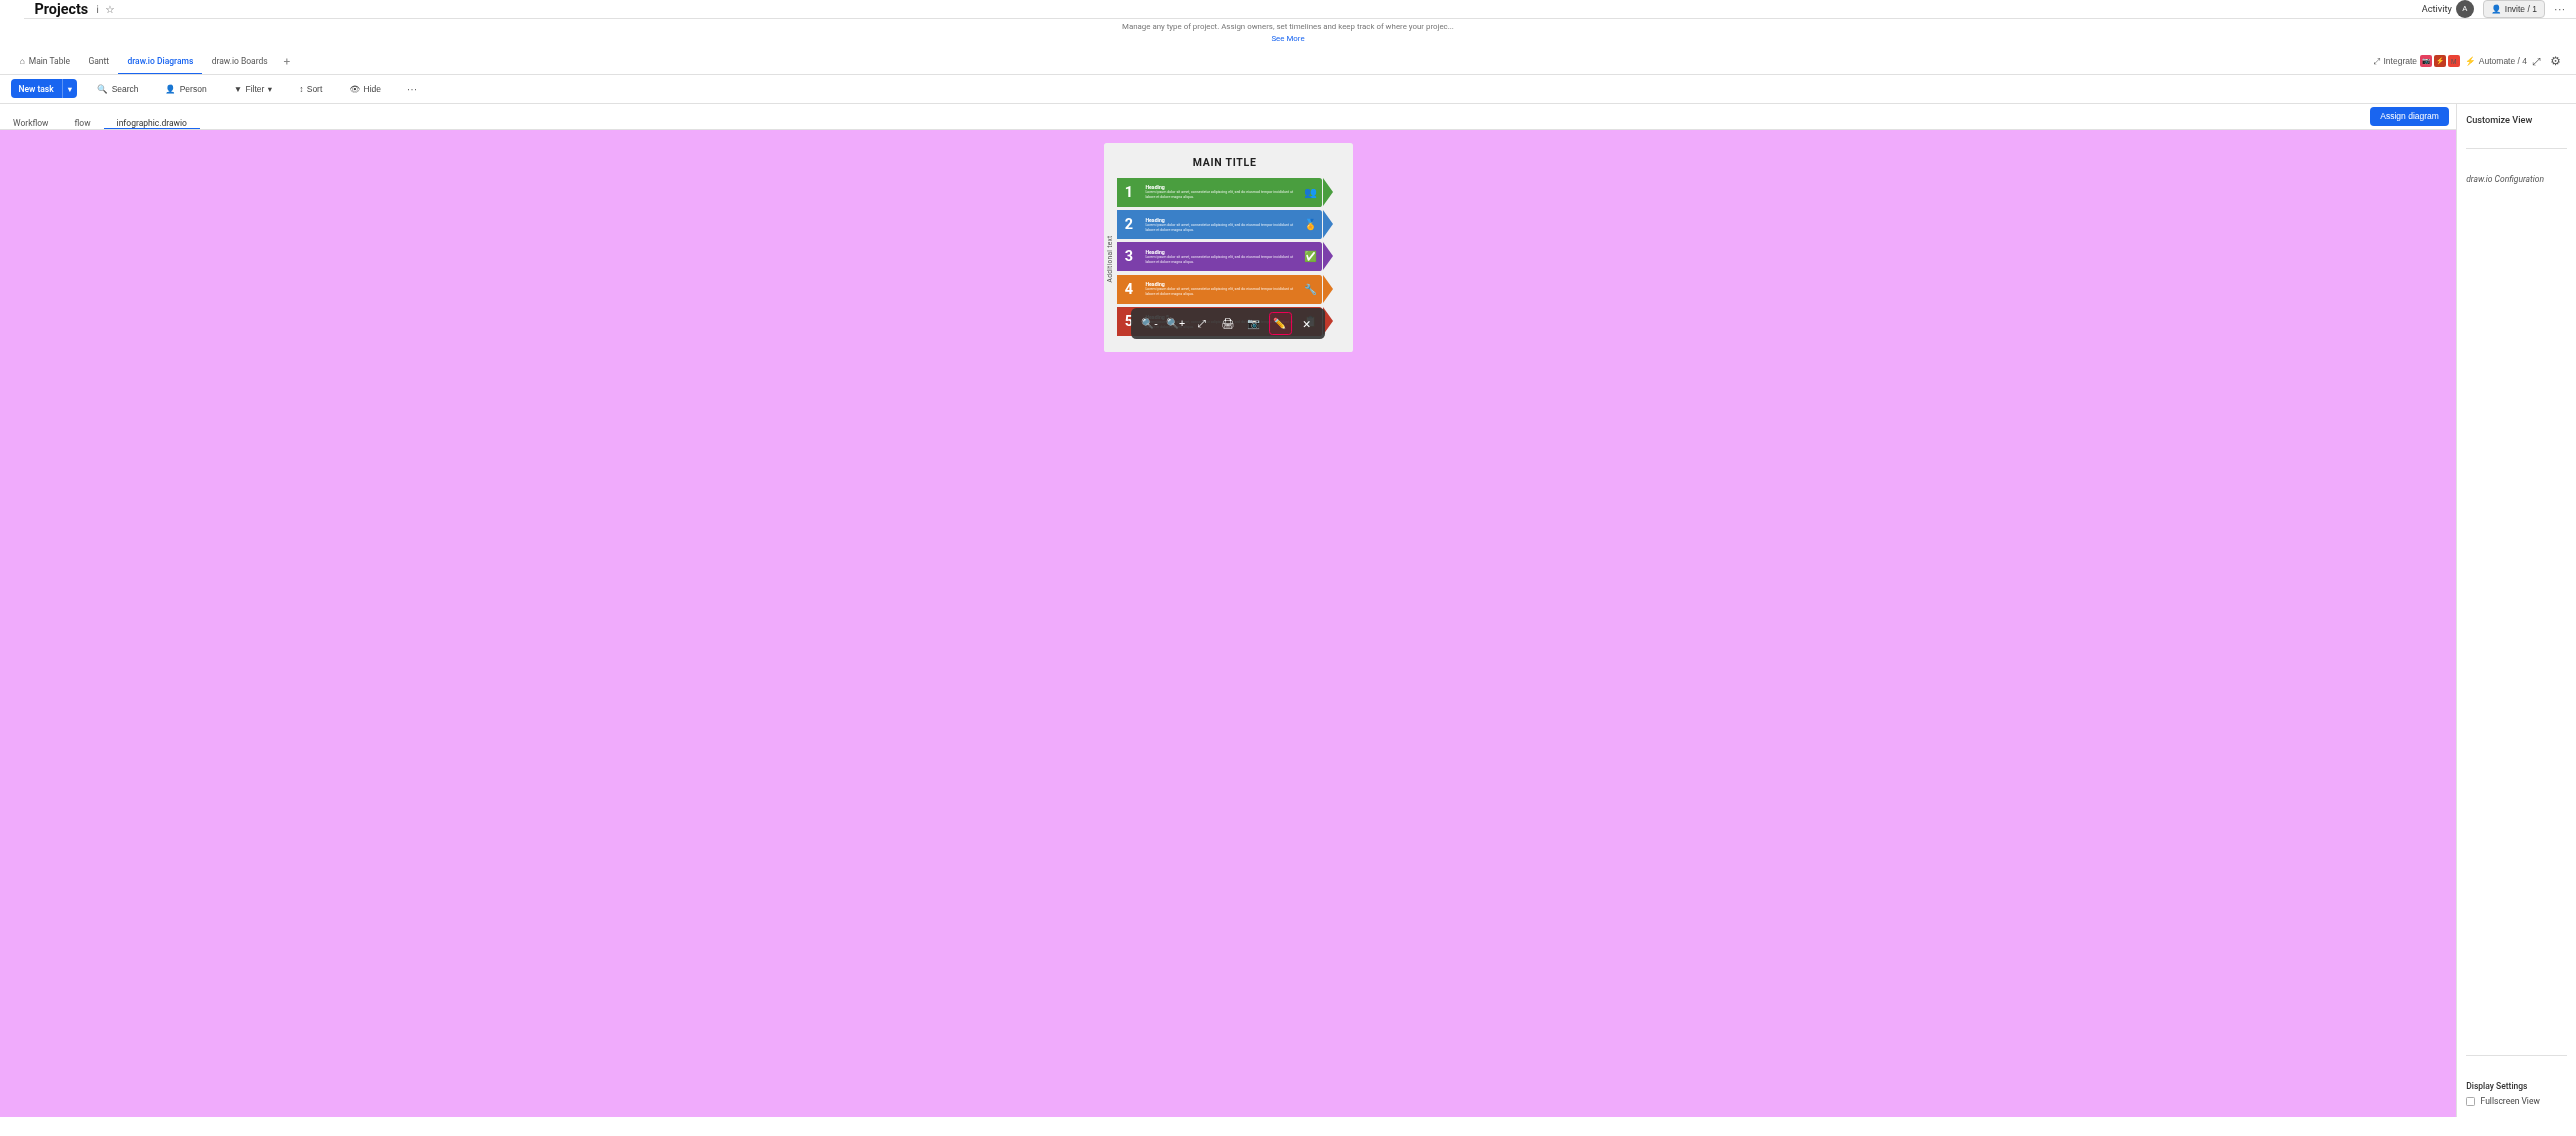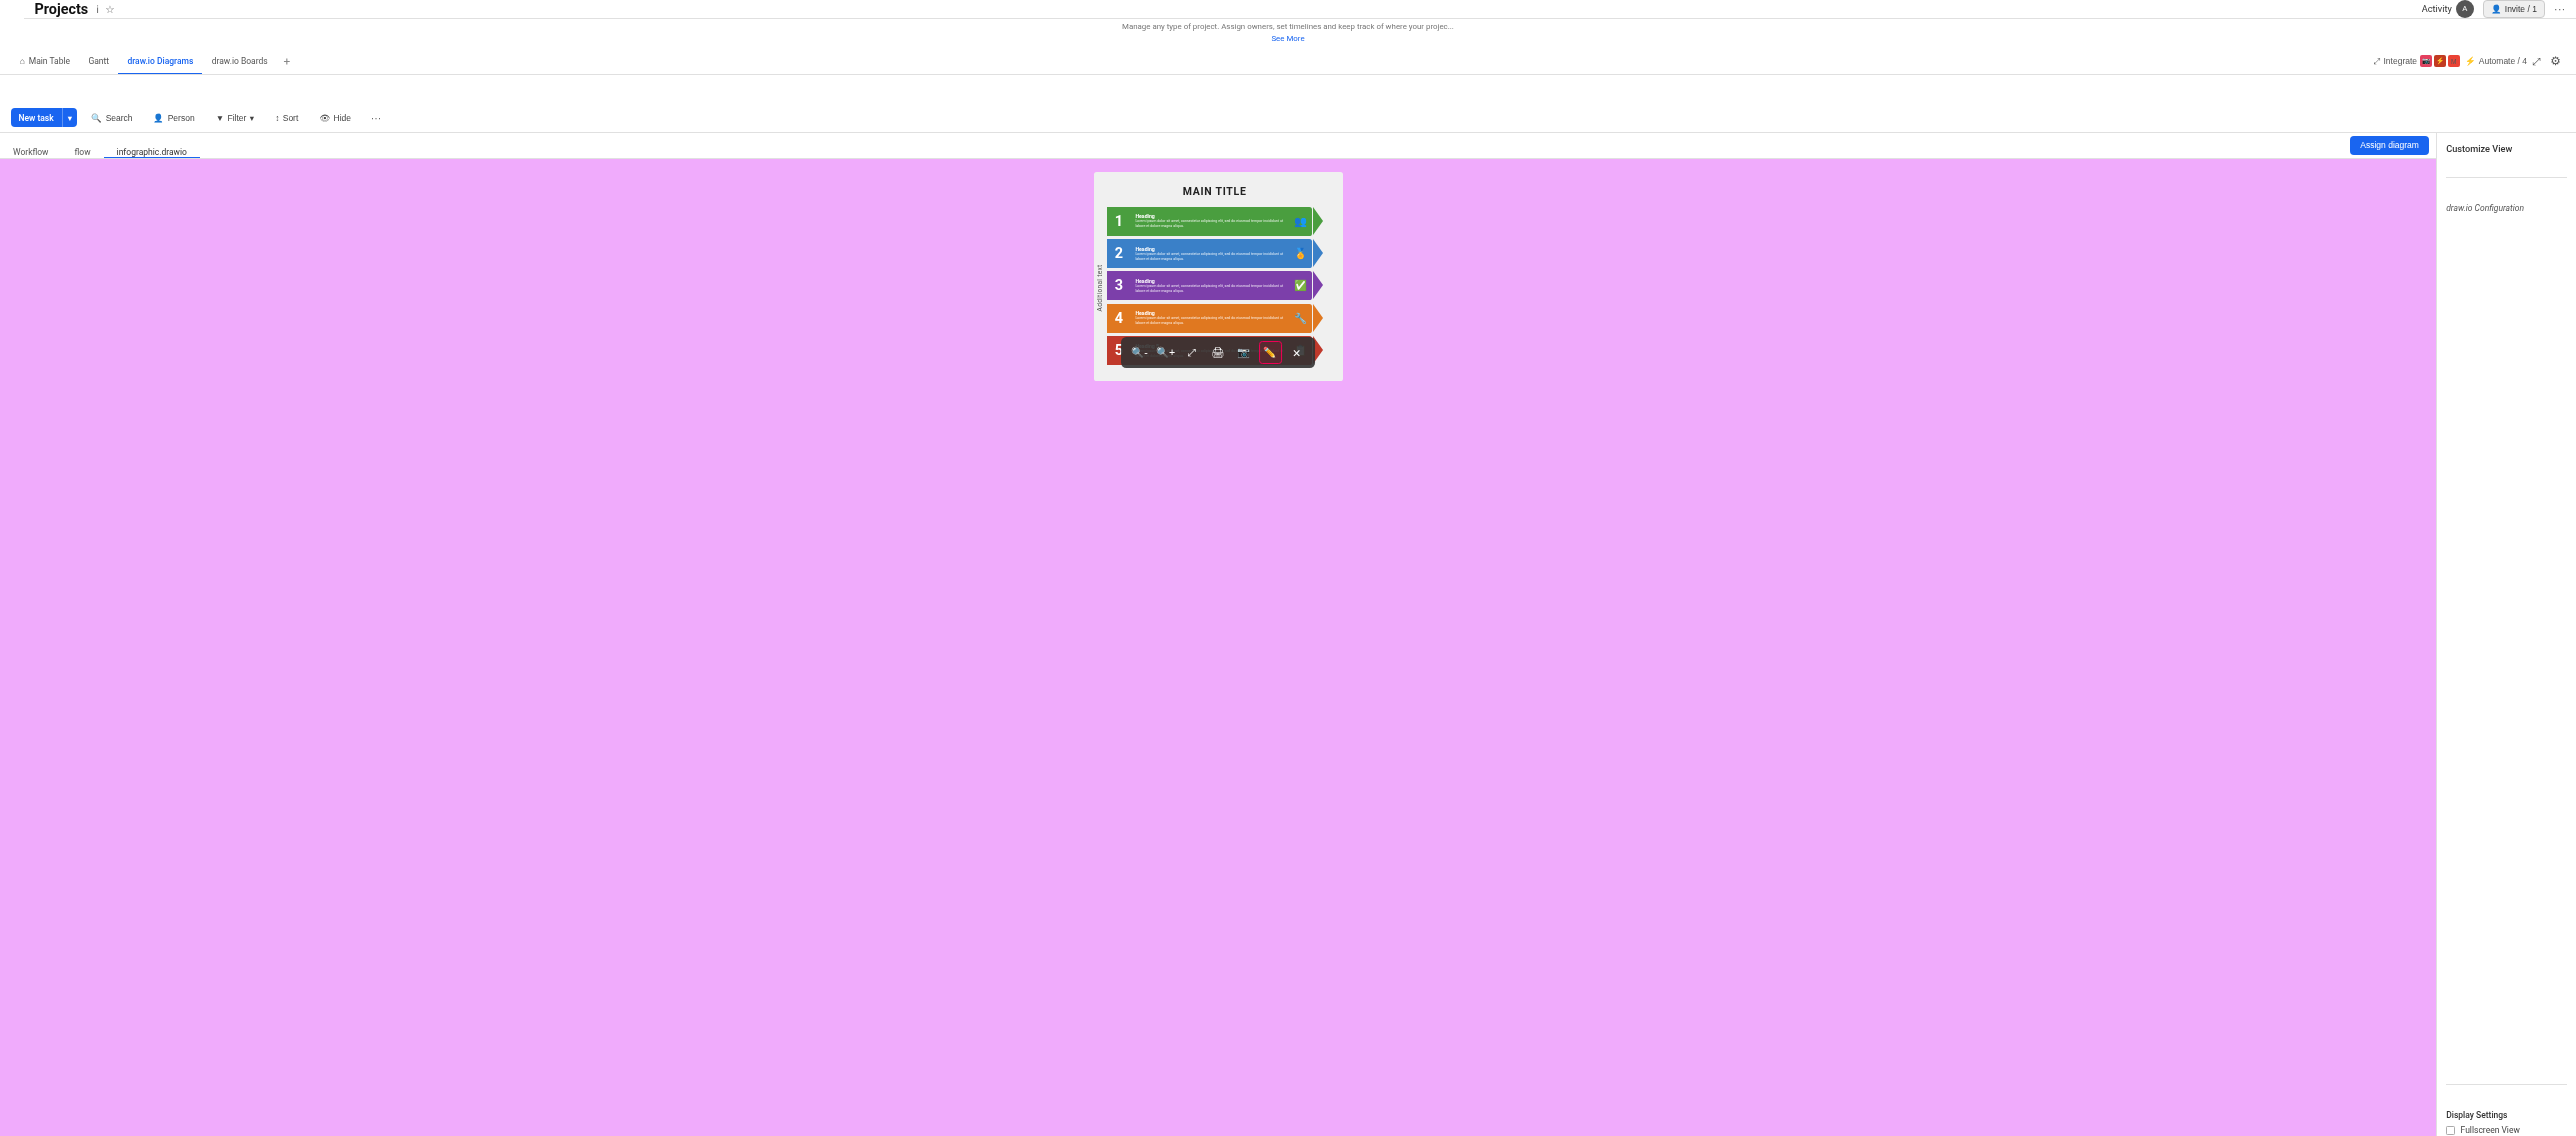--- a/index.html
+++ b/index.html
@@ -38,21 +38,21 @@
     .integrate-btn { display: flex; align-items: center; gap: 3.3px; cursor: pointer; font-size: 8.5px; color: #555; border: none; background: none; }
     .integrate-icons { display: flex; gap: 2px; }
     .integrate-icon { width: 11.8px; height: 11.8px; border-radius: 2px; display: flex; align-items: center; justify-content: center; font-size: 6.6px; }
     .automate-btn { display: flex; align-items: center; gap: 3.3px; cursor: pointer; font-size: 8.5px; color: #555; border: none; background: none; }
     .expand-btn { cursor: pointer; color: #555; background: none; border: none; font-size: 10.5px; }
     .settings-btn { cursor: pointer; color: #555; background: none; border: none; font-size: 11.8px; width: 19.7px; height: 19.7px; border-radius: 2.6px; display: flex; align-items: center; justify-content: center; }
 
     
     .toolbar {
       display: flex; align-items: center; padding: 3.9px 10.5px; border-bottom: 0.7px solid #e0e0e0;
-      gap: 8px; height: 29px; margin-top: 29px;
+      gap: 14px; height: 29px;
     }
     .new-task-btn {
       display: flex; align-items: center; gap: 0; background: #1965f0; color: white;
       border: none; border-radius: 3.9px; cursor: pointer; font-size: 8.5px; font-weight: 500;
       overflow: hidden;
     }
     .new-task-main { padding: 4.6px 7.9px; }
     .new-task-arrow { padding: 4.6px 5.2px; border-left: 0.7px solid rgba(255,255,255,0.3); }
     .toolbar-btn { display: flex; align-items: center; gap: 3.3px; padding: 3.9px 6.6px; cursor: pointer; border: none; background: none; font-size: 8.5px; color: #444; border-radius: 3.3px; }
     .toolbar-more { padding: 3.9px 5.2px; cursor: pointer; border: none; background: none; color: #666; font-size: 10.5px; }
@@ -111,21 +111,21 @@
     .dtb-btn {
       width: 23.6px; height: 23.6px; display: flex; align-items: center; justify-content: center;
       cursor: pointer; border-radius: 3.3px; color: white; font-size: 10.5px; background: none; border: none;
     }
     .dtb-btn.edit-highlight {
       border: 1.3px solid #e05; background: rgba(220,0,50,0.15);
     }
 
     
     .right-panel {
-      width: 140px; border-left: 0.7px solid #e0e0e0; padding: 10.5px 9.2px;
+      width: 120px; border-left: 0.7px solid #e0e0e0; padding: 10.5px 9.2px;
       display: flex; flex-direction: column; gap: 16px;
     }
     .right-panel-title { font-size: 9.2px; font-weight: 500; color: #333; }
     .right-panel-subtitle { font-size: 8.5px; color: #555; margin-top: 2.6px; font-style: italic; }
     .right-panel-divider { border: none; border-top: 0.7px solid #e0e0e0; margin: 6.6px 0; }
 
     .display-settings { margin-top: auto; padding-top: 25px; border-top: 0.7px solid #e0e0e0; }
     .display-settings-title { font-size: 8.5px; font-weight: 500; color: #333; margin-bottom: 5.2px; }
     .checkbox-row { display: flex; align-items: center; gap: 5.2px; font-size: 8.5px; color: #444; }
     .checkbox-box { width: 9.2px; height: 9.2px; border: 0.7px solid #aaa; border-radius: 1.3px; }

